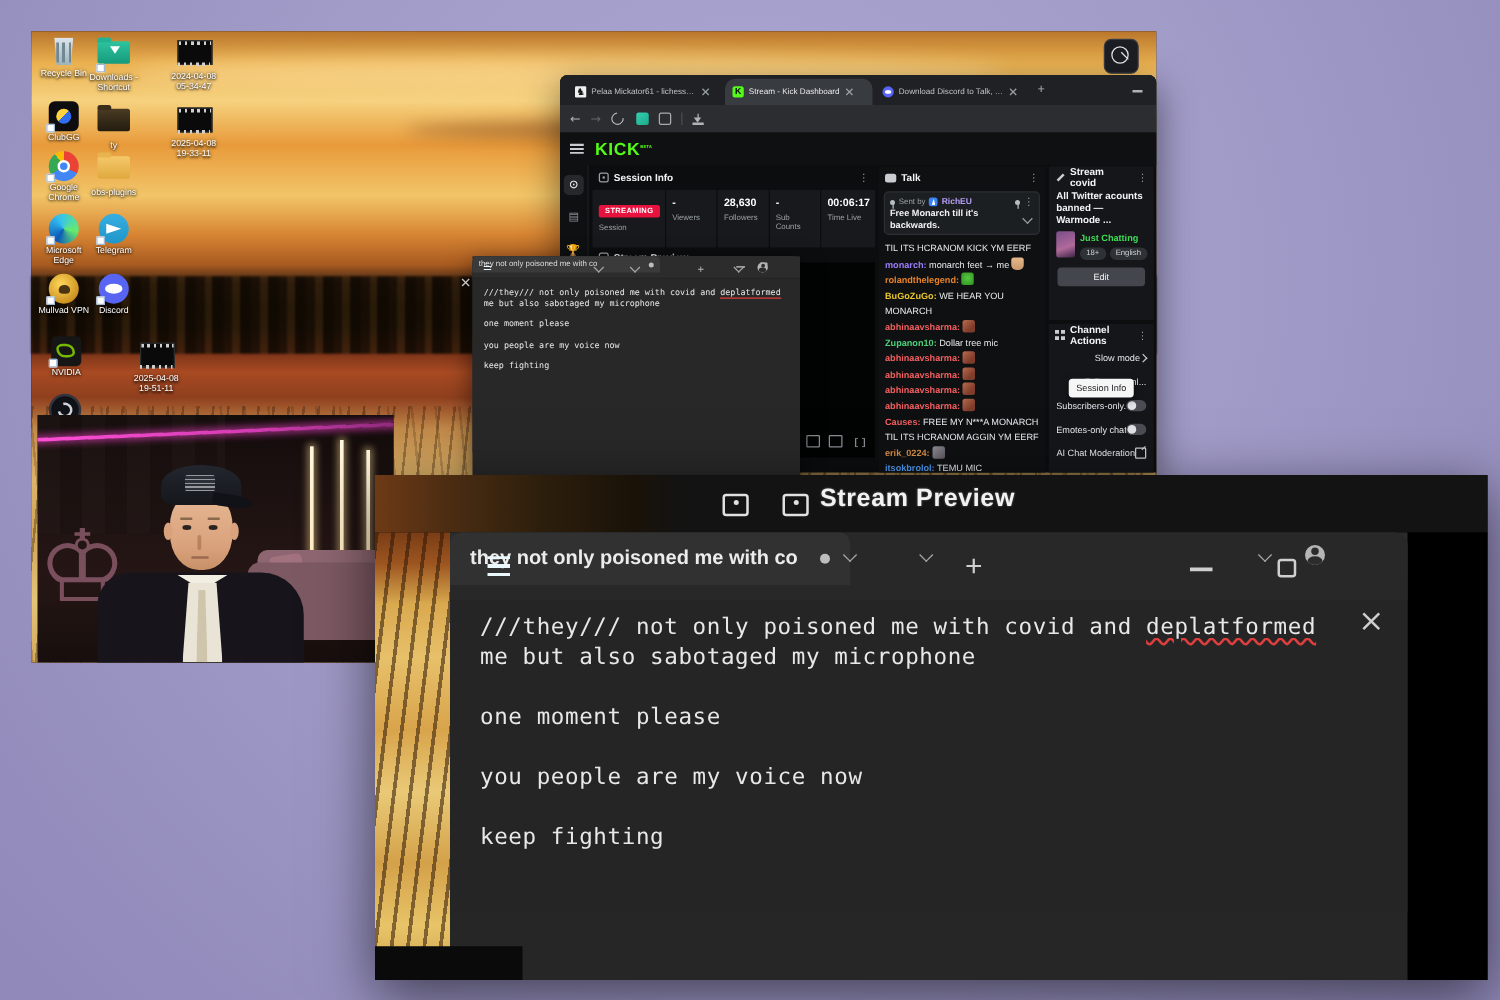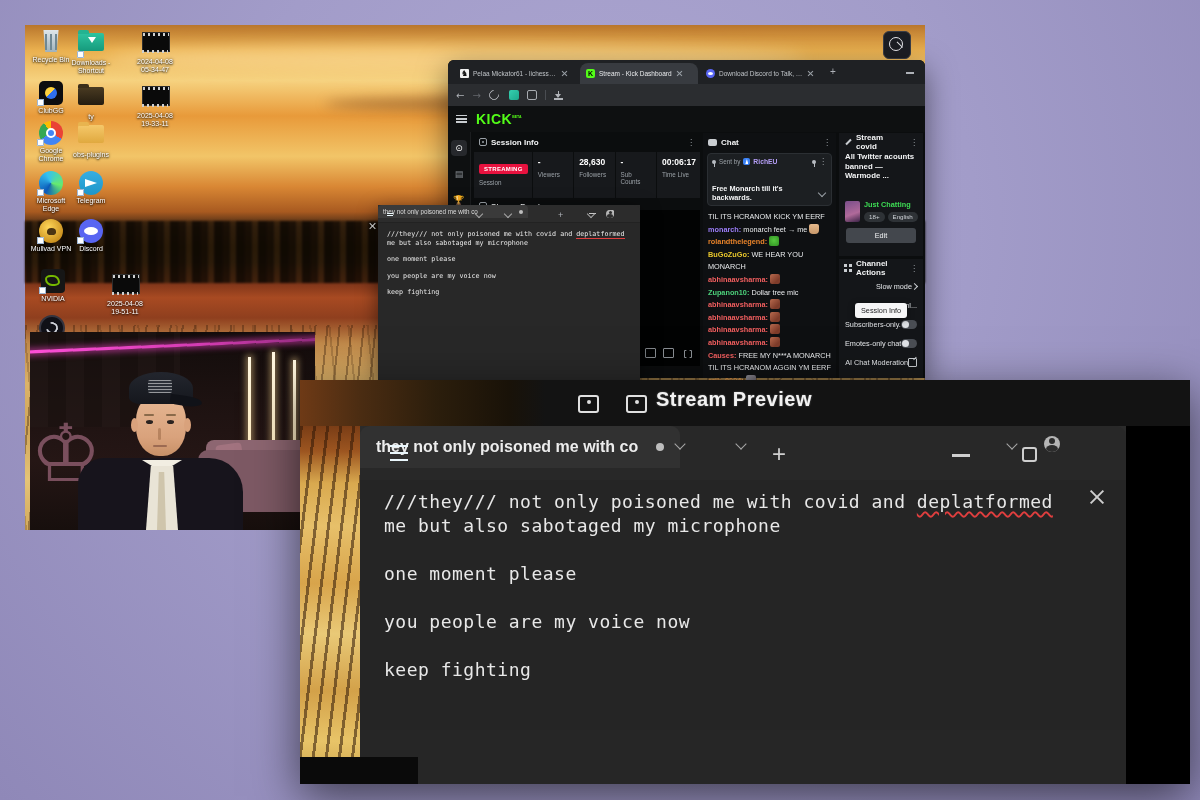--- a/index.html
+++ b/index.html
@@ -164,37 +164,37 @@
   .bubble{width:9px;height:7px;background:#c9cdd1;border-radius:2px;position:relative;}
   .bubble::after{content:"";position:absolute;left:2px;bottom:-2px;border:2px solid transparent;border-top-color:#c9cdd1;}
   #pinned{margin:2px 4px;background:#1c1f22;border:1px solid #2b2f33;border-radius:4px;padding:3px 4px;}
   .pinrow{display:flex;align-items:center;gap:3px;}
   .pin{width:4px;height:4px;border-radius:50%;background:#b7bcc2;position:relative;flex:0 0 auto;}
   .pin::after{content:"";position:absolute;left:1.5px;top:3.5px;width:1px;height:3.5px;background:#b7bcc2;}
   .sentby{font-size:6.3px;color:#9aa0a6;}
   .modbadge{width:7px;height:7px;border-radius:2px;background:#3b82f6;flex:0 0 auto;position:relative;}
   .modbadge::after{content:"";position:absolute;left:2px;top:1px;width:3px;height:5px;background:#fff;clip-path:polygon(50% 0,100% 100%,0 100%);}
   .pinuser{font-size:6.8px;font-weight:bold;color:#b49df5;flex:1;}
-  .pinmsg{font-size:7.3px;font-weight:bold;color:#f2f3f4;margin-top:18px;display:flex;align-items:center;}
+  .pinmsg{font-size:7.3px;font-weight:bold;color:#f2f3f4;margin-top:0;display:flex;align-items:center;}
   .chev{width:5px;height:5px;border-right:1.3px solid #9aa0a6;border-bottom:1.3px solid #9aa0a6;transform:rotate(45deg);margin-left:auto;margin-right:2px;flex:0 0 auto;}
   #messages{padding:3px 5px;}
   .msg{font-size:7.3px;line-height:12.6px;color:#e8eaec;}
   .msg .u{font-weight:bold;}
   .msg .u::after{content:":";}
   .emote{display:inline-block;width:10px;height:10px;border-radius:2px;vertical-align:-2px;margin-left:2px;}
   .emote.face{background:linear-gradient(135deg,#b96a4e,#7e3c2a 70%);}
   .emote.frog{background:radial-gradient(circle at 50% 45%,#56c93e,#2f8f22);}
   .emote.hand{background:linear-gradient(180deg,#e6b98c,#c8986a);border-radius:2px 2px 4px 4px;}
   .emote.gray{background:linear-gradient(135deg,#8d8d95,#5e5660);}
   
   #streaminfo-panel{left:391px;top:73px;width:84px;height:123px;background:#141619;}
   .pencil{width:8px;height:8px;position:relative;}
   .pencil::after{content:"";position:absolute;left:1px;top:3px;width:7px;height:2px;background:#c9cdd1;transform:rotate(-45deg);}
   #si-title{font-size:7.8px;font-weight:bold;color:#f2f3f4;line-height:9.5px;padding:1px 6px 0;}
-  #catrow{display:flex;gap:4px;padding:4px 6px 0;align-items:flex-end;margin-top:14px;}
+  #catrow{display:flex;gap:4px;padding:4px 6px 0;align-items:flex-start;}
   #thumb{width:15px;height:21px;border-radius:2px;background:linear-gradient(160deg,#7a4e8a,#b06a9a 60%,#3a2346);flex:0 0 auto;}
   #catname{font-size:7.3px;font-weight:bold;color:#3ddc54;margin-top:1px;}
   #tagrow{display:flex;gap:3px;margin-top:3px;}
   .chip{background:#2e3236;border-radius:6px;font-size:6.2px;color:#cfd3d8;padding:1.5px 5px;}
   #editbtn{margin:6px 7px 0;height:15px;background:#43474d;border-radius:3px;color:#f2f3f4;font-size:7.3px;
     display:flex;align-items:center;justify-content:center;}
   #actions-panel{left:391px;top:199px;width:84px;height:119px;background:#141619;}
   .grid4{width:8px;height:8px;background:
     linear-gradient(90deg,#c9cdd1 3px,transparent 3px 5px,#c9cdd1 5px) top/8px 3px no-repeat,
     linear-gradient(90deg,#c9cdd1 3px,transparent 3px 5px,#c9cdd1 5px) bottom/8px 3px no-repeat;}
@@ -505,21 +505,21 @@
     </div>
     <div id="preview-black" class="abs">
       <span class="pvico abs" style="right:44px;"></span>
       <span class="pvico abs" style="right:26px;"></span>
       <span class="pvico fs abs" style="right:8px;width:8px;height:8px;"></span>
     </div>
 
     <div id="chat-panel" class="abs">
       <div class="panelhead">
         <span class="bubble"></span>
-        <span class="ht">Chat</span>
+        <span class="ht">Talk</span>
         <span class="kebab"></span>
       </div>
       <div id="pinned">
         <div class="pinrow">
           <span class="pin"></span>
           <span class="sentby">Sent by</span>
           <span class="modbadge"></span>
           <span class="pinuser">RichEU</span>
           <span class="pin"></span>
           <span class="kebab"></span>

